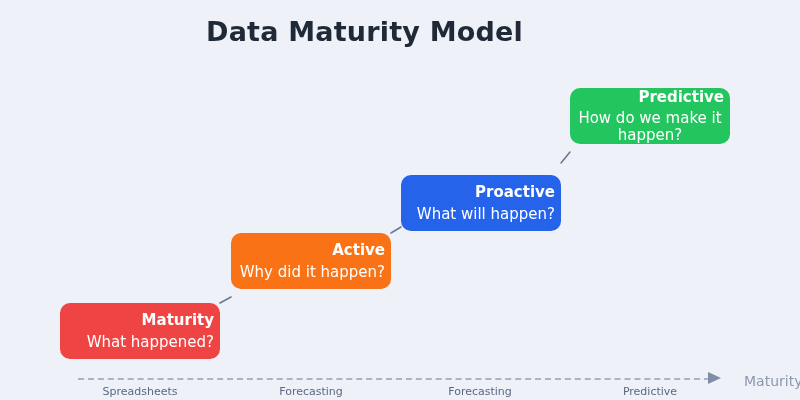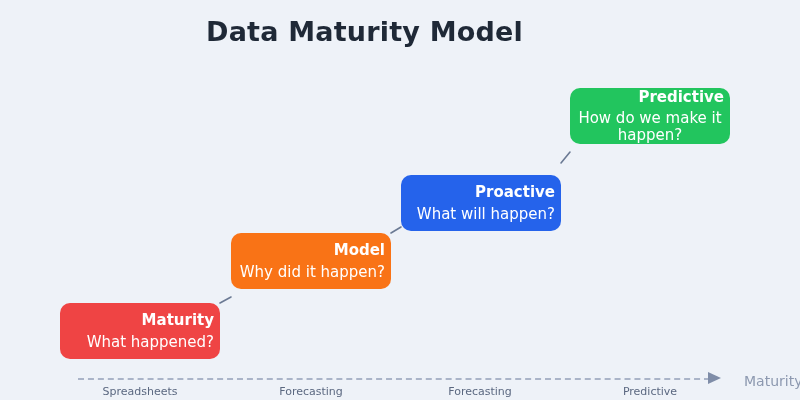--- a/index.html
+++ b/index.html
@@ -111,21 +111,21 @@
     <line x1="391" y1="233" x2="401" y2="227" stroke="#6b7a94" stroke-width="1.6" stroke-linecap="round"></line>
     <line x1="561" y1="163" x2="570" y2="152" stroke="#6b7a94" stroke-width="1.6" stroke-linecap="round"></line>
   </svg>
 
   <div class="stage" id="stage-0" style="left: 60px; top: 303px; background: rgb(239, 68, 68);">
     <div class="stage-title">Maturity</div>
     <div class="stage-sub">What happened?</div>
   </div>
 
   <div class="stage" id="stage-1" style="left: 231px; top: 233px; background: rgb(249, 115, 22);">
-    <div class="stage-title">Model</div>
+    <div class="stage-title">Active</div>
     <div class="stage-sub">Why did it happen?</div>
   </div>
 
   <div class="stage" id="stage-2" style="left: 401px; top: 163px; background: rgb(37, 99, 235); margin-top: 12px;">
     <div class="stage-title">Proactive</div>
     <div class="stage-sub">What will happen?</div>
   </div>
 
   <div class="stage" id="stage-3" style="left: 570px; top: 88px; background: rgb(34, 197, 94);">
     <div class="stage-title">Predictive</div>

